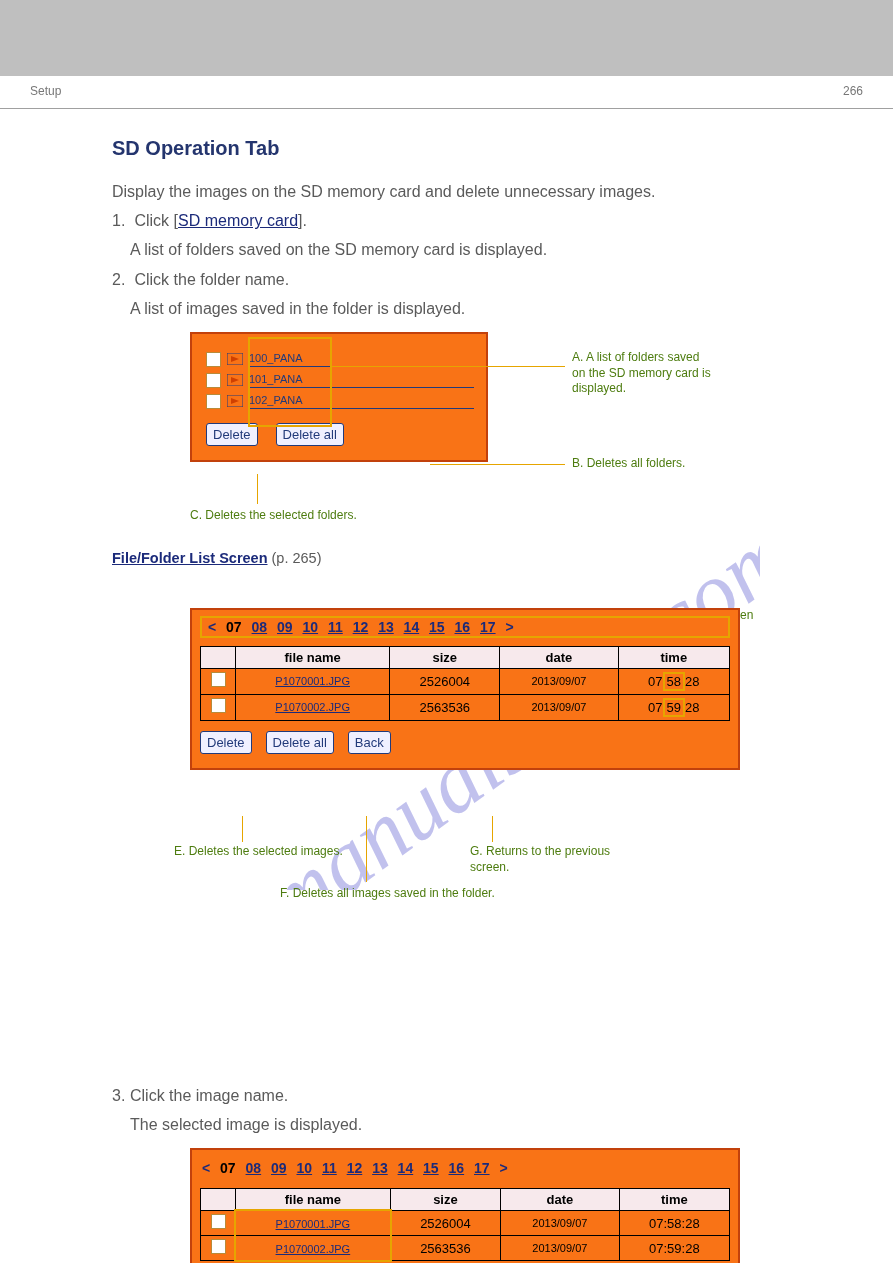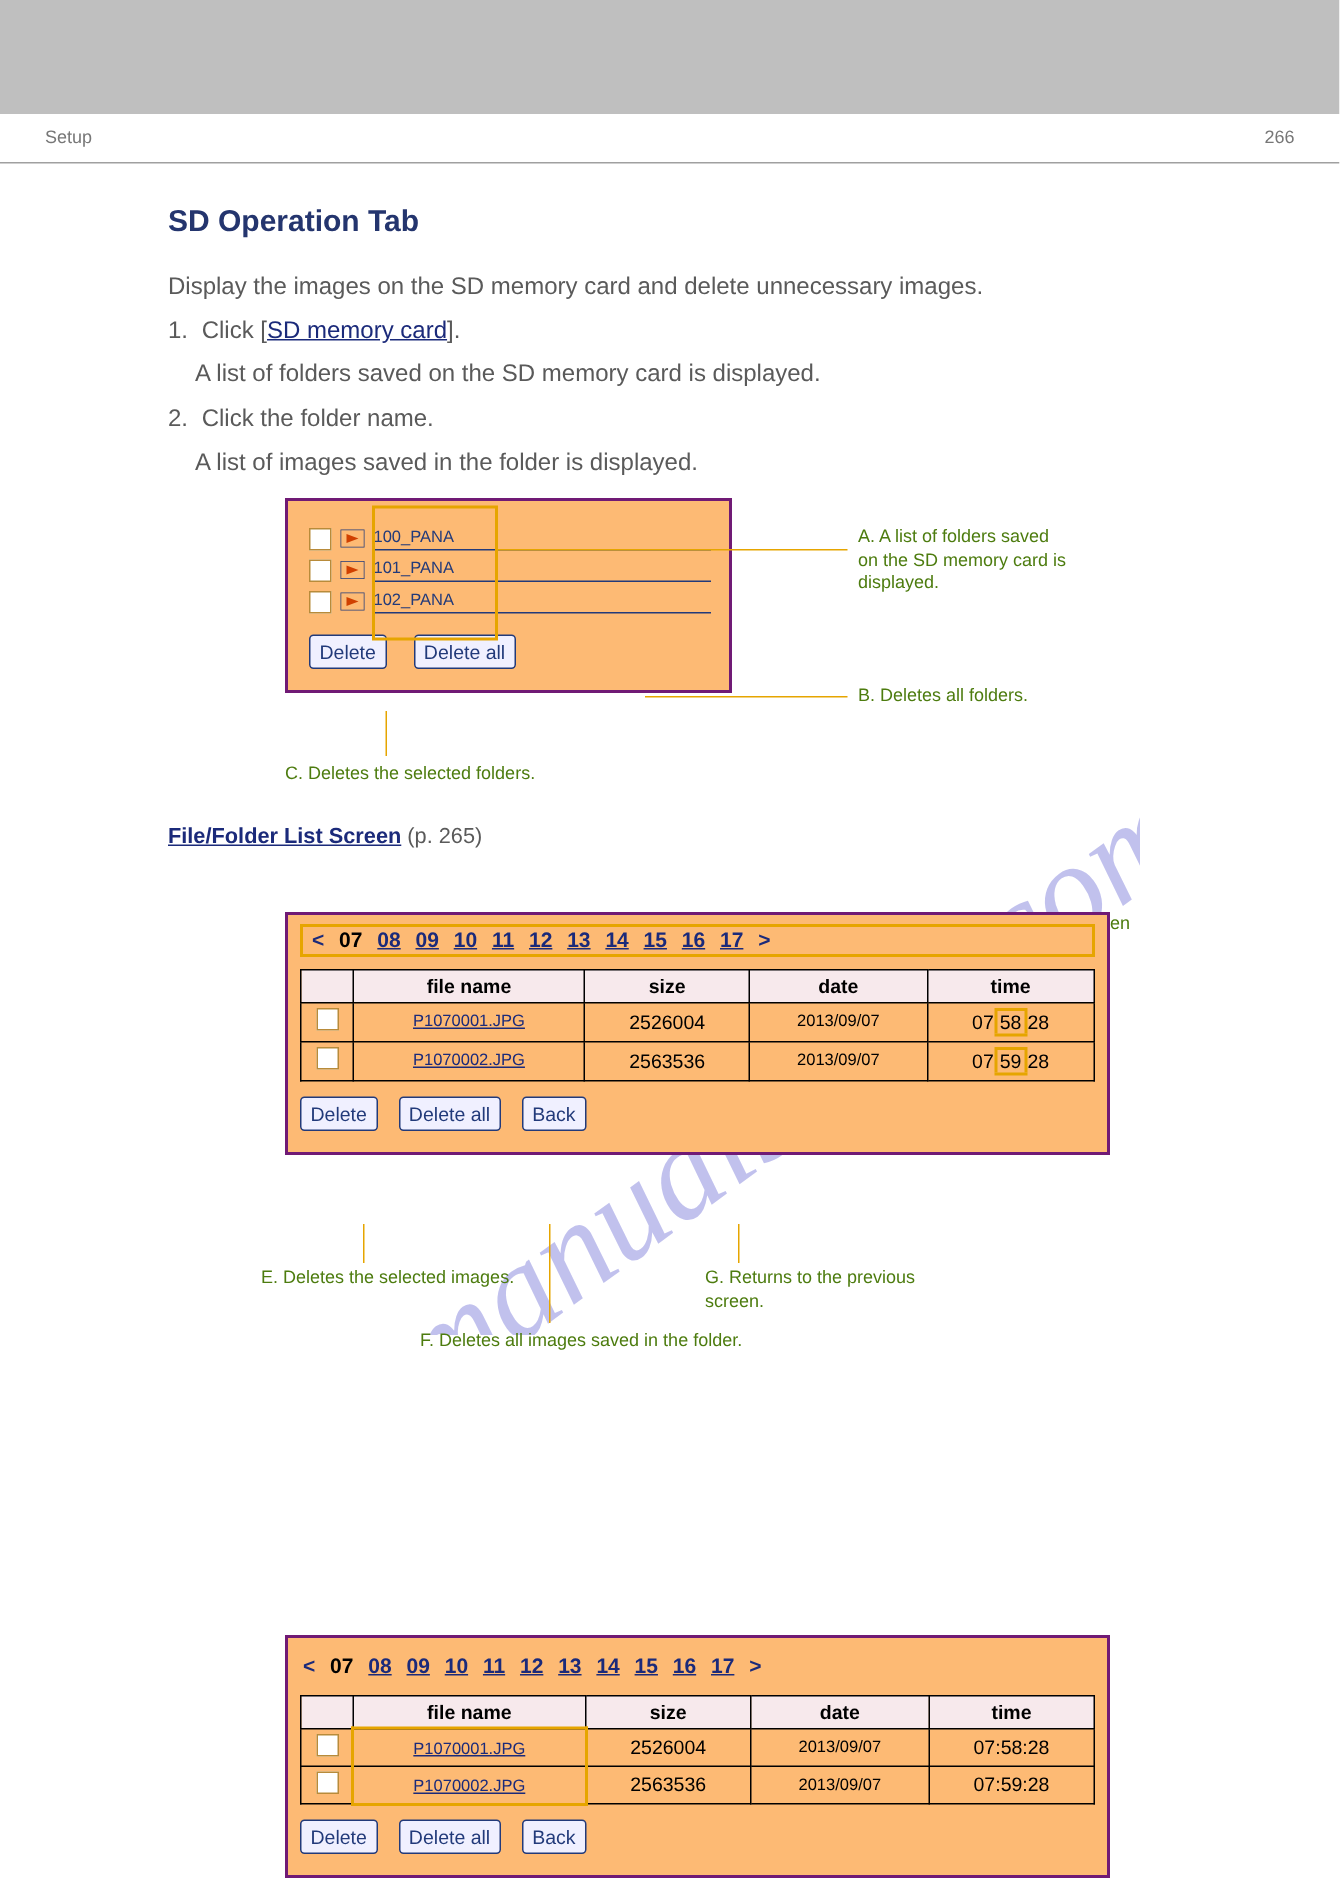--- a/index.html
+++ b/index.html
@@ -11,21 +11,21 @@
   .content { padding:0 112px 0 112px; }
   .h2 { font-size:20px; font-weight:bold; color:#24356e; margin:28px 0 20px 0; }
   .body-text { font-size:16px; color:#5a5a5a; line-height:1.45; }
   .body-text p { margin:6px 0; }
   .indent { padding-left:18px; }
   .num { display:inline-block; width:18px; }
   .link { color:#1b2a7a; text-decoration:underline; }
   .sect { margin-top:18px; color:#24356e; font-size:14.5px; font-weight:bold; }
   .sect .sub { color:#5a5a5a; font-weight:normal; }
 
-  .panel { border:2px solid #701a75; background:#fdba74; margin:12px 0; position:relative; }
+  .panel { border:2px solid #c2410c; background:#f97316; margin:12px 0; position:relative; }
   .panel1 { width:268px; padding:12px 12px 14px 14px; }
   .row { display:flex; align-items:center; gap:6px; margin:6px 0; }
   .ckbox { width:13px; height:13px; border:1px solid #b88b3a; background:#fff; display:inline-block; }
   .arrow-ico { width:16px; height:12px; display:inline-block; position:relative; }
   .arrow-ico svg { position:absolute; top:0; left:0; }
   .fld { flex:1; border-bottom:1.5px solid #223a7a; height:14px; }
   .orange-box-a { position:absolute; left:56px; top:3px; width:80px; height:86px; border:2px solid #e6a500; pointer-events:none; }
   .ui-btn { display:inline-block; border:1px solid #223a7a; background:#f0f0ff; color:#223a7a; font:13px Verdana,Arial,sans-serif; padding:3px 6px; border-radius:3px; cursor:pointer; }
   .btnrow { margin-top:14px; display:flex; gap:18px; }
   .callout { position:absolute; font-size:12px; color:#4d7c0f; line-height:1.3; }
@@ -225,20 +225,24 @@
       </div>
 
       <div class="leader-v" style="left:254px; top:208px; height:66px;"></div>
       <div class="callout" style="left:168px; top:278px;">
         <span>F. Deletes all images saved in the folder.</span>
       </div>
 
       <div style="height:296px;"></div>
     </div>
 
+    <div class="body-text">
+      <p><span class="num">3.</span><span>Click the image name.</span></p>
+      <p class="indent">The selected image is displayed.</p>
+    </div>
 
     <div style="position:relative; margin-left:78px;">
       <div class="panel" style="width:530px; padding:6px 8px 8px 8px;">
         <span class="pager" style="display:block;">
           <span class="lt">&lt;</span>
           <span class="cur">07</span>
           <span class="pg">08</span>
           <span class="pg">09</span>
           <span class="pg">10</span>
           <span class="pg">11</span>

